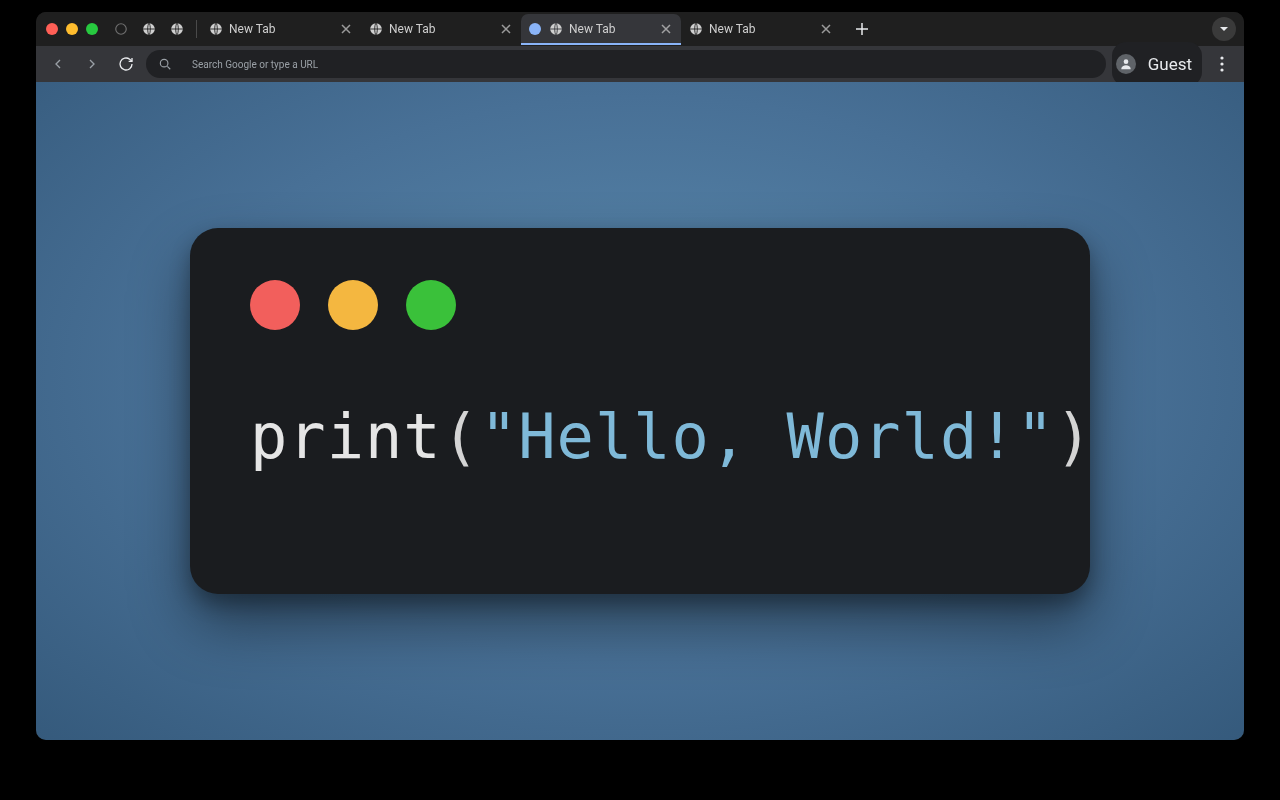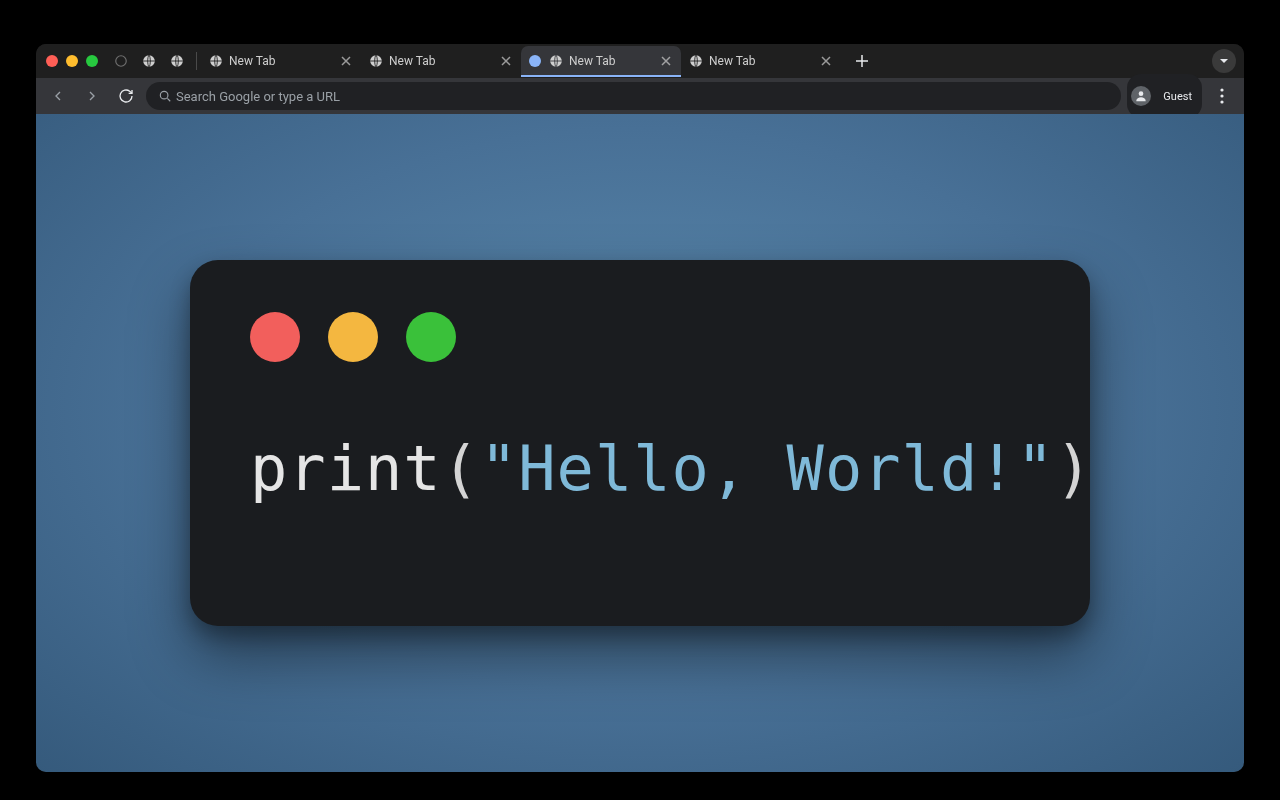--- a/index.html
+++ b/index.html
@@ -1,17 +1,17 @@
 <!DOCTYPE html>
 <html><head>
   <meta charset="utf-8">
   <style>
     * { margin:0; padding:0; box-sizing:border-box; }
     body { background:#000; width:1280px; height:800px; overflow:hidden; font-family:-apple-system,BlinkMacSystemFont,"Segoe UI",Roboto,sans-serif; display:flex; align-items:flex-start; justify-content:center; }
-    .browser-window { width:1208px; height:728px; background:#1f1f1f; border-radius:10px; margin-top:44px; overflow:hidden; display:flex; flex-direction:column; box-shadow:0 10px 40px rgba(0,0,0,.5); }
+    .browser-window { width:1208px; height:728px; background:#1f1f1f; border-radius:10px; margin-top:12px; overflow:hidden; display:flex; flex-direction:column; box-shadow:0 10px 40px rgba(0,0,0,.5); }
 
     
     .tabstrip { height:34px; background:#1f1f1f; display:flex; align-items:center; padding-left:10px; }
     .traffic { display:flex; gap:8px; margin-right:10px; }
     .traffic .dot { width:12px; height:12px; border-radius:50%; }
     .traffic .red { background:#ff5f56; }
     .traffic .yel { background:#ffbd2e; }
     .traffic .grn { background:#27c93f; }
 
     .icon-tab { width:26px; height:26px; display:flex; align-items:center; justify-content:center; margin-right:2px; border-radius:6px; }
@@ -27,22 +27,22 @@
     .tab .loading-dot { width:12px; height:12px; border-radius:50%; background:#8ab4f8; margin-right:2px; }
     .newtab-btn { width:26px; height:26px; display:flex; align-items:center; justify-content:center; margin-left:8px; border-radius:50%; }
 
     .tabstrip-spacer { flex:1; }
     .ext-btn { width:24px; height:24px; border-radius:50%; background:#3a3a3a; display:flex; align-items:center; justify-content:center; margin-right:8px; }
 
     
     .toolbar { height:36px; background:#35363a; display:flex; align-items:center; padding:0 8px; gap:6px; }
     .nav-btn { width:28px; height:28px; display:flex; align-items:center; justify-content:center; color:#9aa0a6; border-radius:50%; }
     .nav-btn.enabled { color:#e8eaed; }
-    .omnibox { flex:1; height:28px; background:#202124; border-radius:14px; display:flex; align-items:center; padding:0 12px; gap:4px; color:#9aa0a6; font-size:13px; }
-    .guest-chip { display:flex; align-items:center; gap:12px; background:#202124; height:44px; border-radius:14px; padding:0 10px 0 4px; color:#e8eaed; font-size:11px; }
+    .omnibox { flex:1; height:28px; background:#202124; border-radius:14px; display:flex; align-items:center; padding:0 12px; gap:20px; color:#9aa0a6; font-size:10px; }
+    .guest-chip { display:flex; align-items:center; gap:12px; background:#202124; height:44px; border-radius:14px; padding:0 10px 0 4px; color:#e8eaed; font-size:17px; }
     .avatar-circle { width:20px; height:20px; border-radius:50%; background:#5f6368; display:flex; align-items:center; justify-content:center; }
     .menu-btn { width:28px; height:28px; display:flex; align-items:center; justify-content:center; color:#e8eaed; }
 
     
     .viewport { flex:1; background:radial-gradient(ellipse at 50% 45%, #5a89ad 0%, #487096 55%, #355a7c 100%); display:flex; align-items:center; justify-content:center; }
 
     .code-card { width:900px; height:366px; background:#1a1c1f; border-radius:28px; box-shadow:0 30px 60px rgba(0,0,0,.45), 0 10px 20px rgba(0,0,0,.3); padding:52px 60px 40px; }
     .card-dots { display:flex; gap:28px; margin-bottom:70px; }
     .card-dots .cdot { width:50px; height:50px; border-radius:50%; }
     .card-dots .r { background:#f25f5c; }

